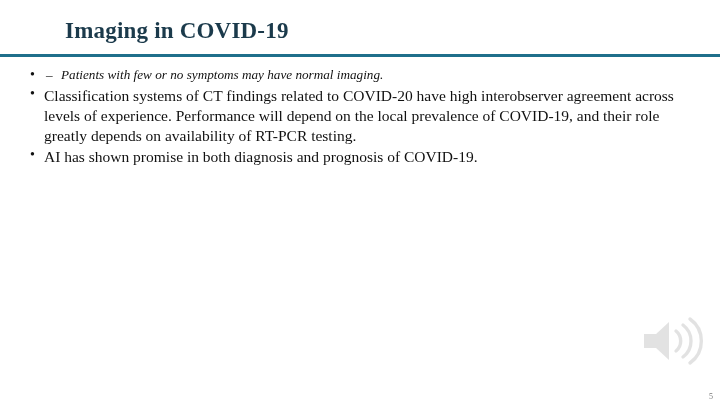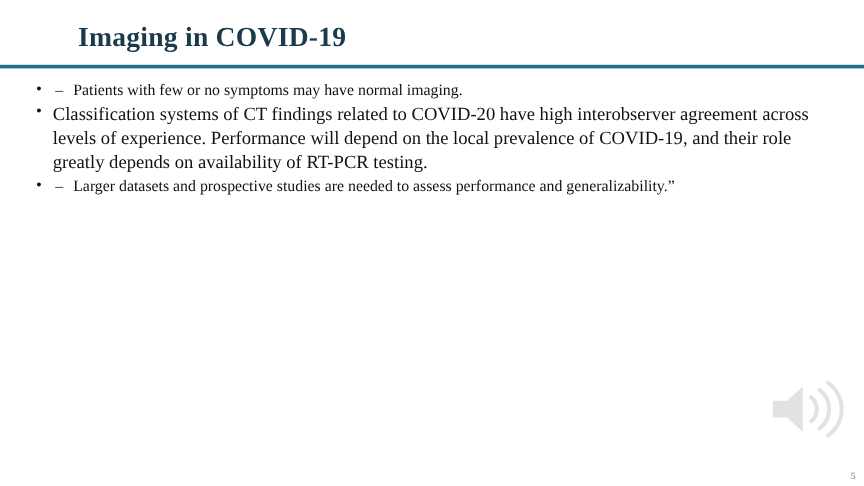--- a/index.html
+++ b/index.html
@@ -69,20 +69,21 @@
     list-style: none;
     margin: 1px 0 2px 0;
     padding: 0;
   }
   li.lv2 {
     position: relative;
     padding-left: 17px;
     font-size: 13.2px;
     line-height: 1.25;
     color: #111111;
+    font-style: italic;
   }
   li.lv2::before {
     content: "\2013";
     position: absolute;
     left: 2px;
     top: 0;
     font-size: 13.2px;
     color: #111111;
   }
   .source {
@@ -128,25 +129,21 @@
           </li>
         </ul>
       </li>
 
 
       <li class="lv1">
         <span>Classification systems of CT findings related to COVID-20 have high interobserver agreement across levels of experience. Performance will depend on the local prevalence of COVID-19, and their role greatly depends on availability of RT-PCR testing.</span>
       </li>
 
       <li class="lv1">
-        <ul class="lv2">
-          <li class="lv2">
-            <span>Larger datasets and prospective studies are needed to assess performance and generalizability.”</span>
-          </li>
-        </ul>
+        <span>AI has shown promise in both diagnosis and prognosis of COVID-19.</span>
       </li>
 
     </ul>
   </div>
 
   <span class="speaker-icon">
     <svg viewBox="0 0 66 52" width="66" height="52" aria-hidden="true">
       <path d="M6 19 L18 19 L31 7 L31 45 L18 33 L6 33 Z" fill="#808080"></path>
       <path d="M38 16 A13 13 0 0 1 38 36" stroke="#808080" stroke-width="3.4" fill="none" stroke-linecap="round"></path>
       <path d="M45 10 A20 20 0 0 1 45 42" stroke="#808080" stroke-width="3.4" fill="none" stroke-linecap="round"></path>

